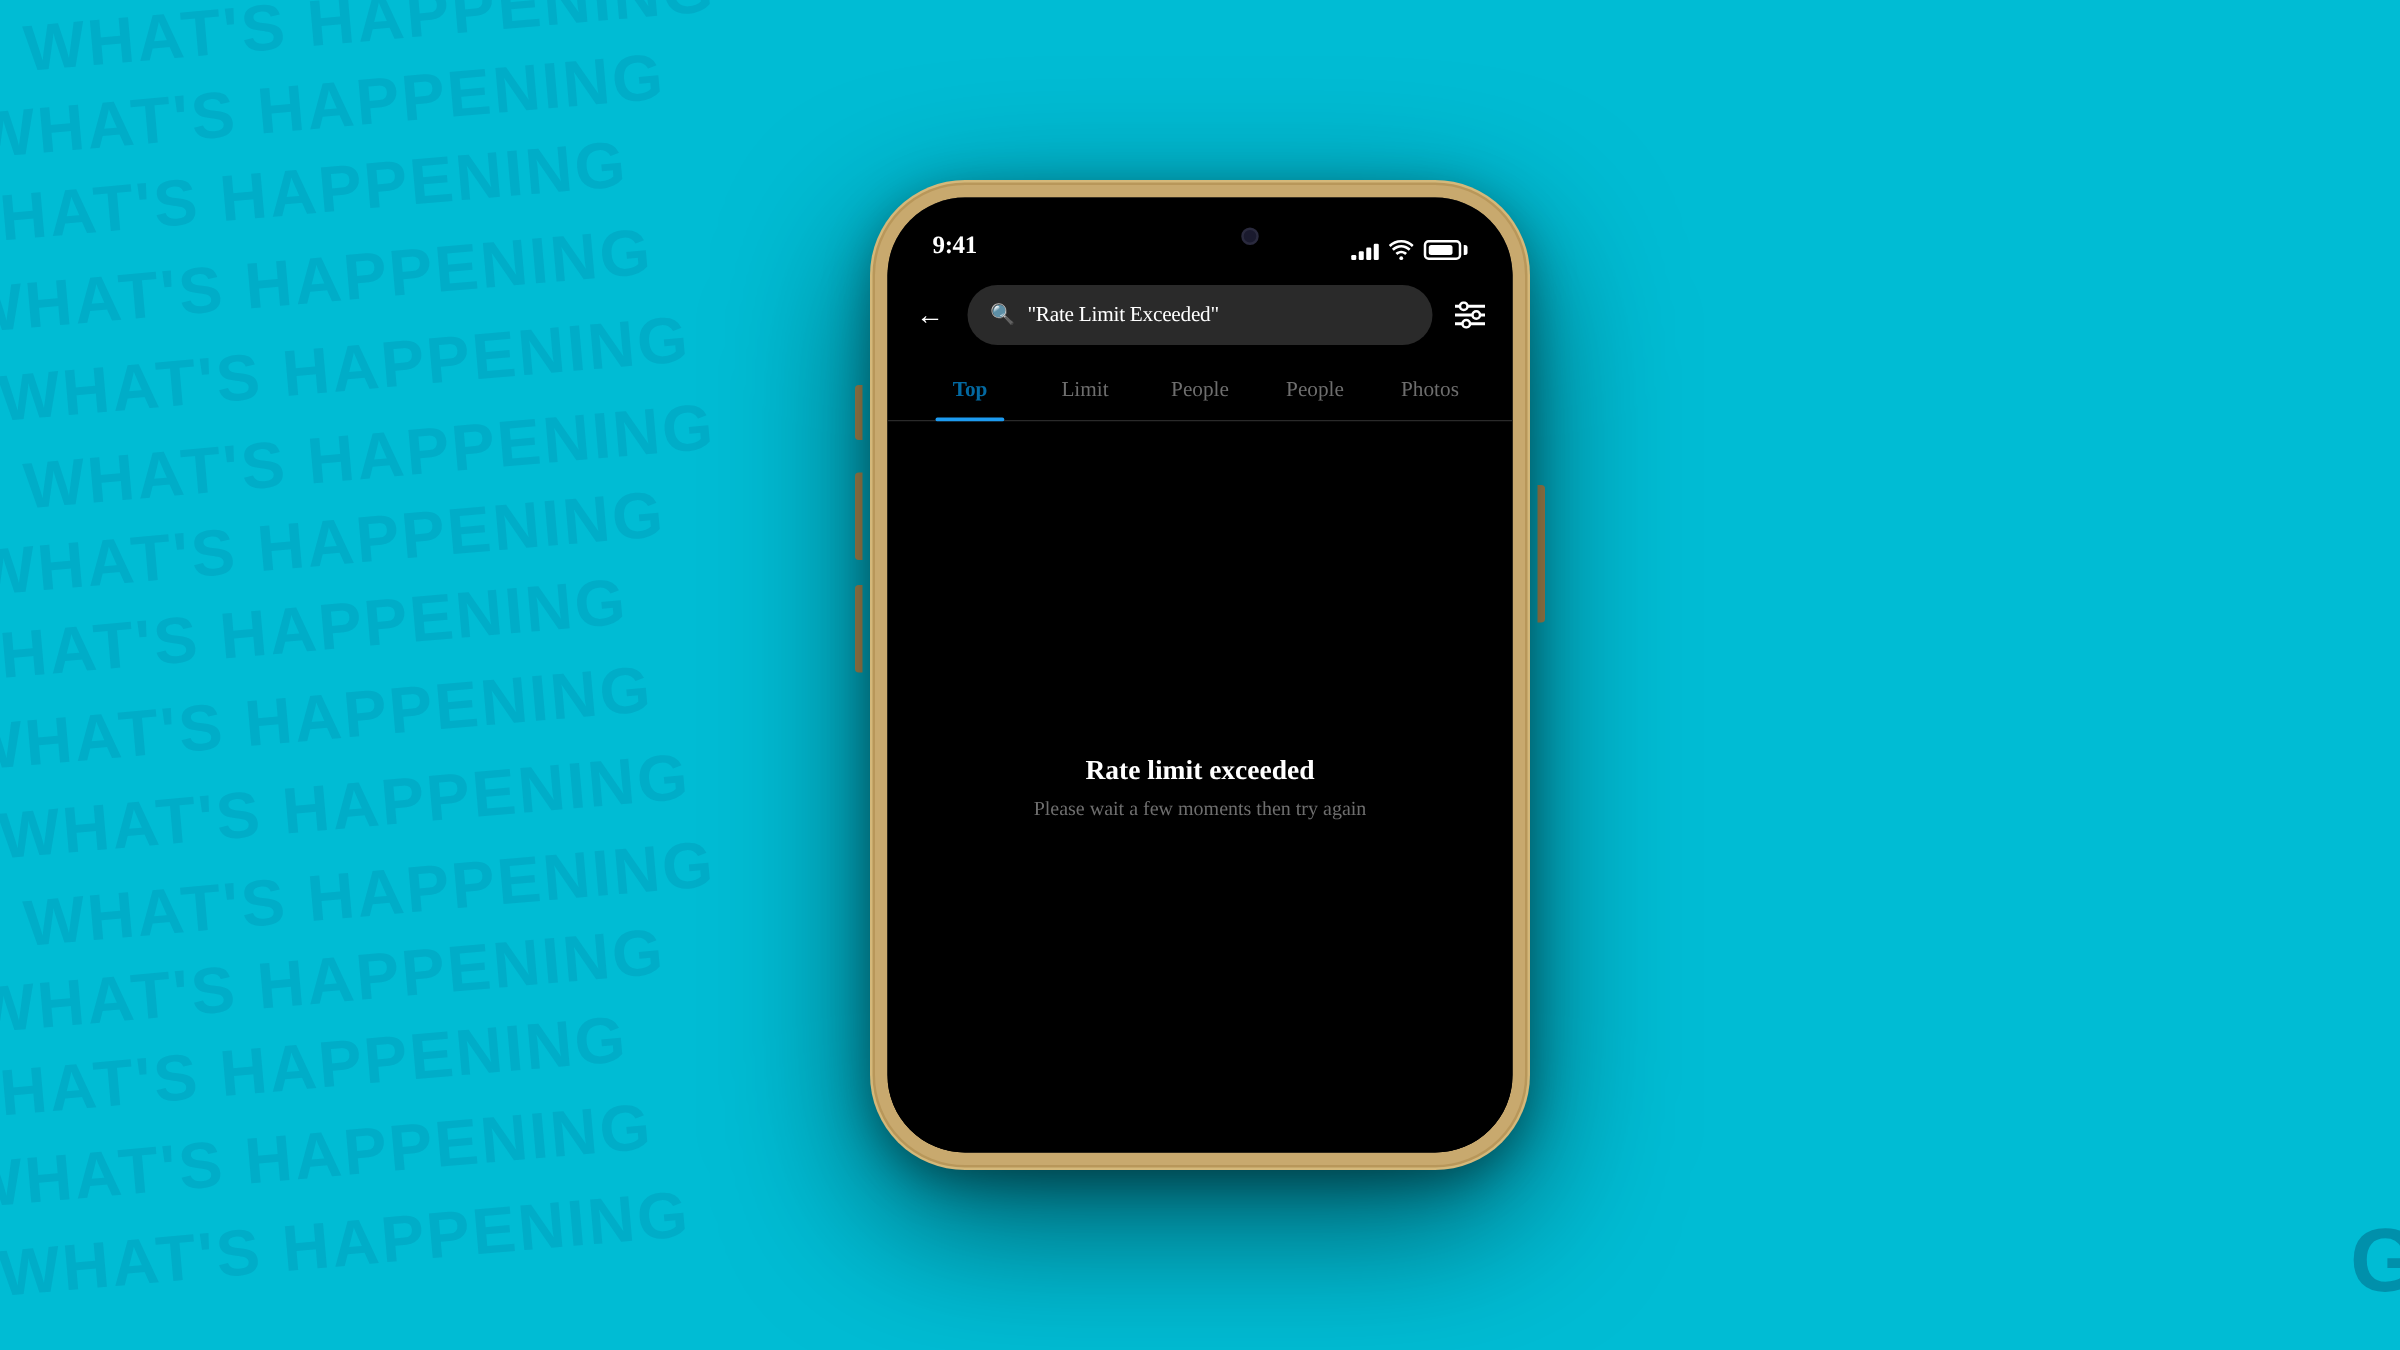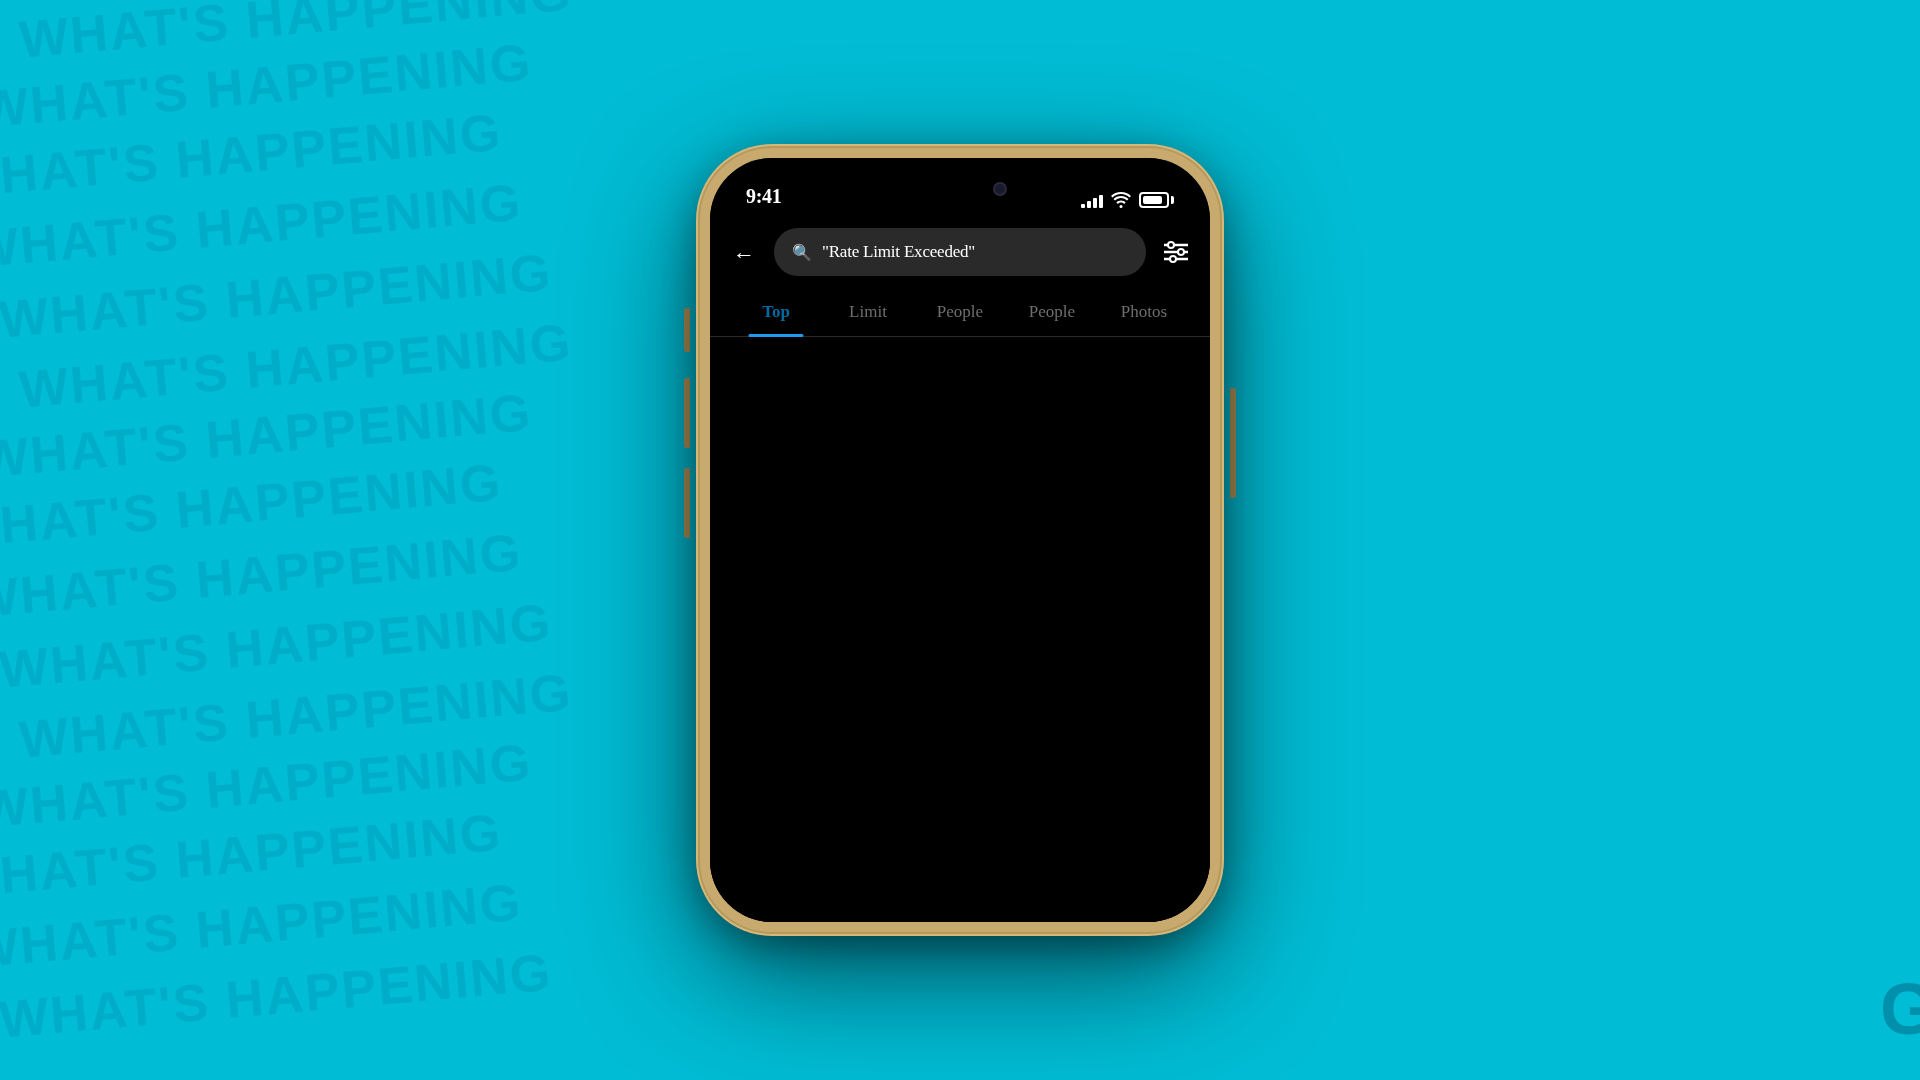--- a/index.html
+++ b/index.html
@@ -444,18 +444,22 @@
           <span>People</span>
         </div>
         <div class="tab-item">
           <span>People</span>
         </div>
         <div class="tab-item">
           <span>Photos</span>
         </div>
       </div>
 
+      <div class="error-area">
+        <div class="error-title">Rate limit exceeded</div>
+        <div class="error-subtitle">Please wait a few moments then try again</div>
+      </div>
 
     </div>
   </div>
 </div>
 
 <div class="watermark">Gu</div>
 
 </body></html>

